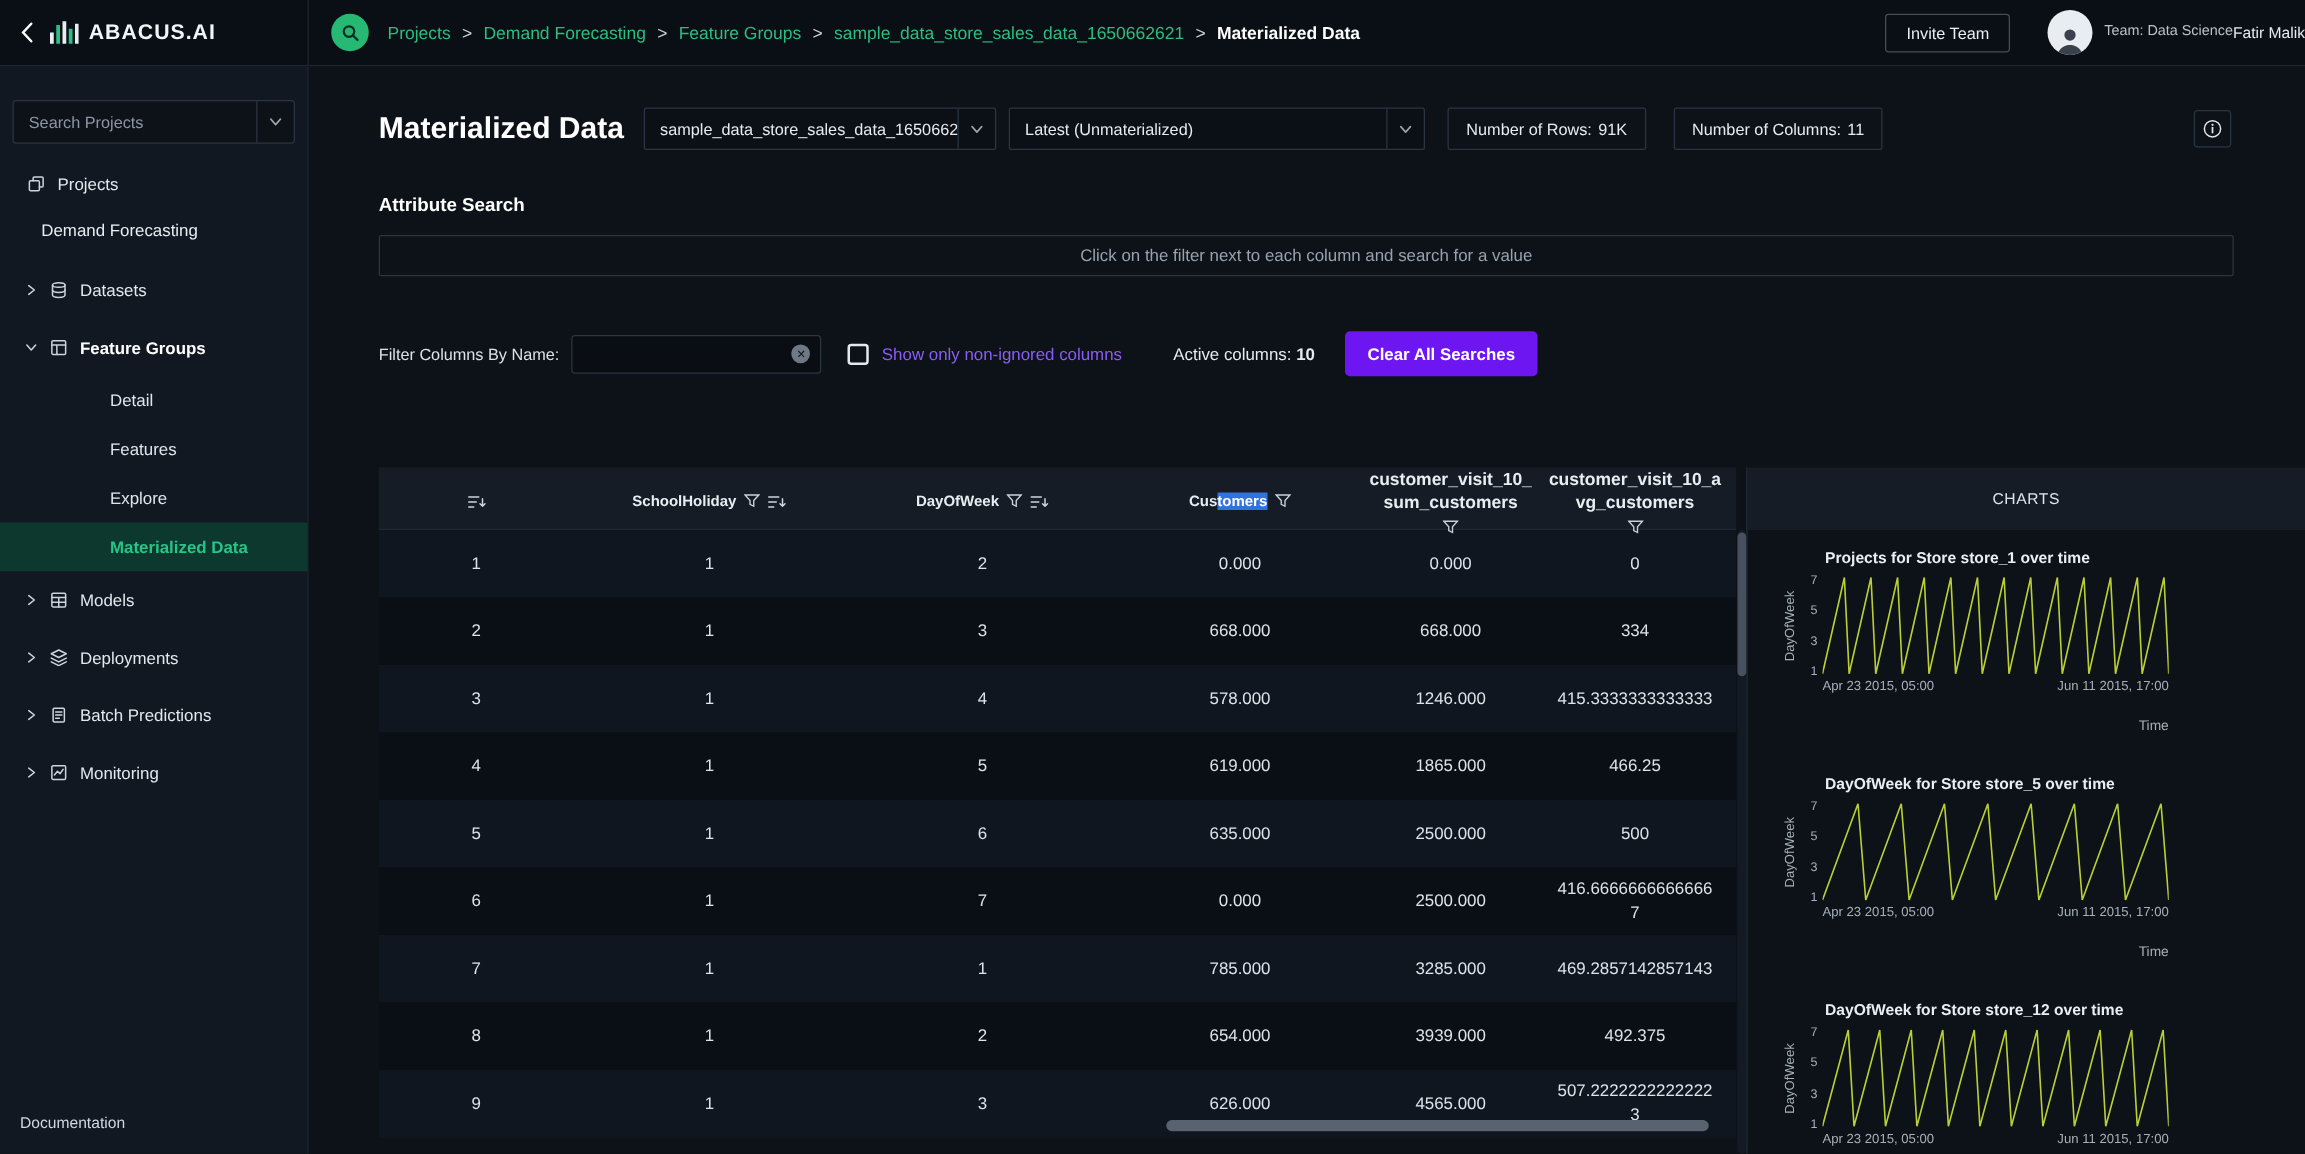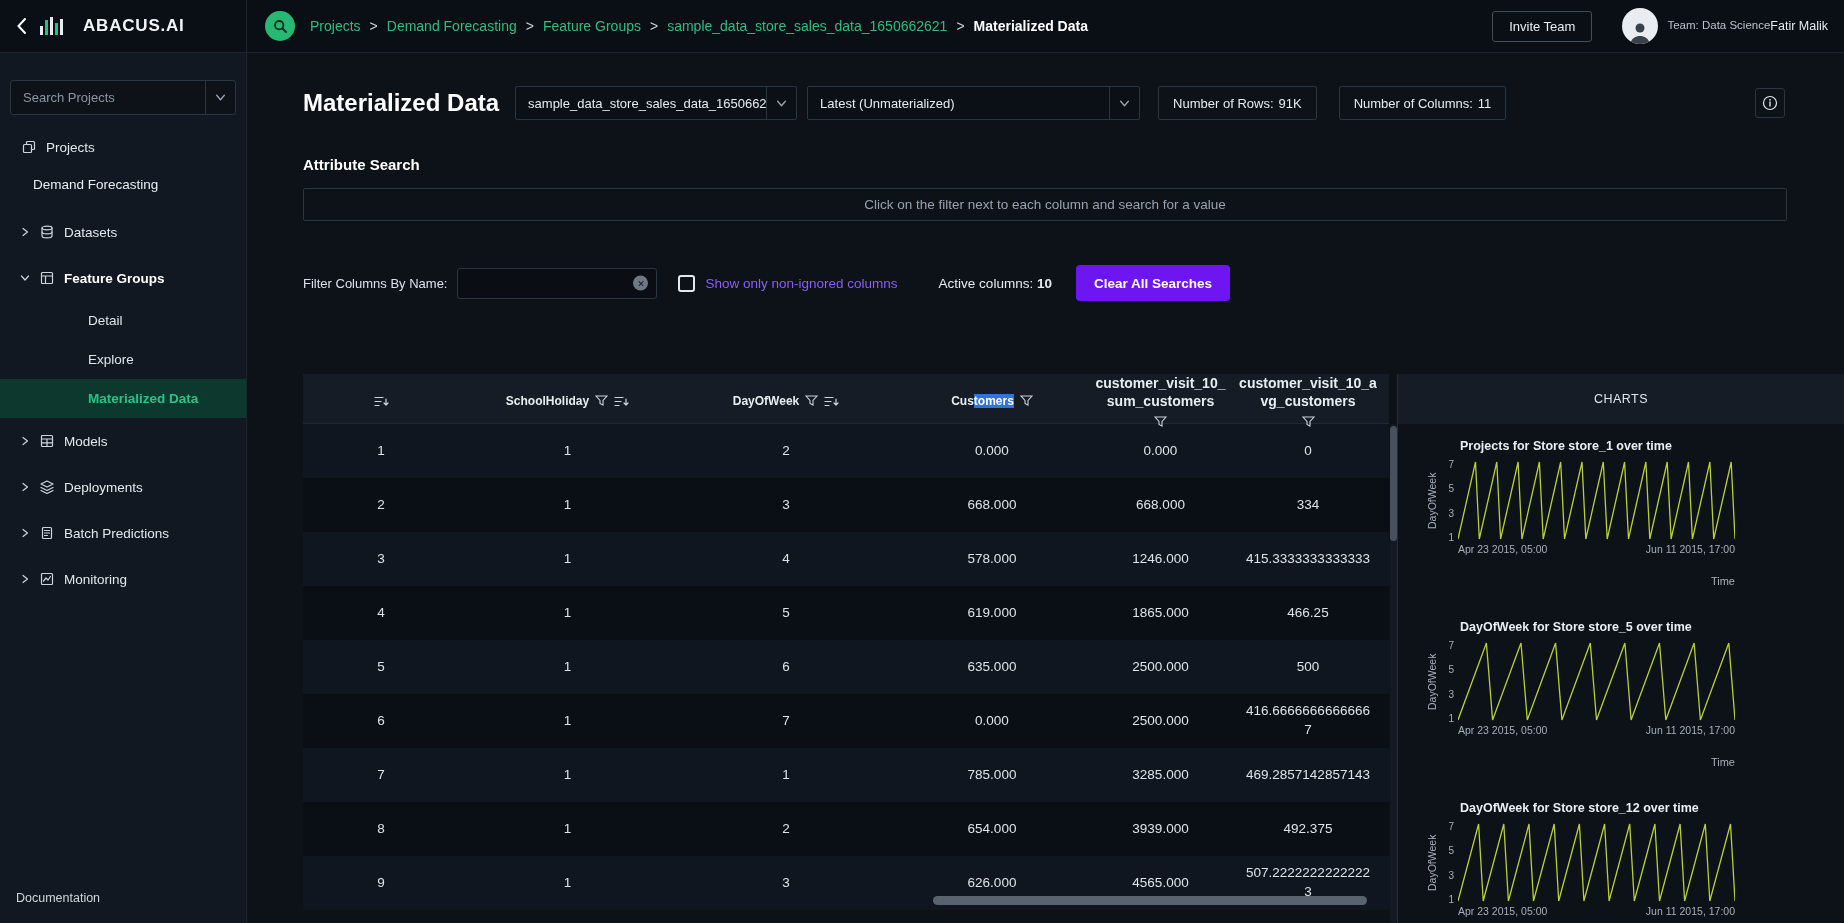--- a/index.html
+++ b/index.html
@@ -6,29 +6,29 @@
   html,body{width:1844px;height:923px;overflow:hidden;background:#0d1219;
     font-family:"Liberation Sans",sans-serif;color:#e6ebf1;font-size:13.5px}
   svg{display:block}
   .icon-stroke{stroke:#ccd4dc;fill:none;stroke-width:1.2;stroke-linecap:round;stroke-linejoin:round}
 
   
   .topbar{position:fixed;top:0;left:0;right:0;height:53px;background:#0a0f15;
     display:flex;align-items:center;border-bottom:1px solid #1d2630;z-index:10}
   .topbar-left{width:247px;height:100%;display:flex;align-items:center;gap:12px;
     padding-left:16px;border-right:1px solid #1d2630;flex:0 0 auto}
-  .logo{display:flex;align-items:center;gap:20px;cursor:pointer}
+  .logo{display:flex;align-items:center;gap:8px;cursor:pointer}
   .logo-text{font-weight:bold;font-size:17px;letter-spacing:.8px;color:#f2f5f8}
   .search-circle{width:30px;height:30px;border-radius:50%;background:#27b873;margin-left:18px;
     display:flex;align-items:center;justify-content:center;flex:0 0 auto;cursor:pointer}
   .breadcrumb{display:flex;align-items:center;margin-left:15px;font-size:14px;white-space:nowrap}
   .bc-item{color:#2dbd7f;cursor:pointer}
   .bc-item.current{color:#ffffff;font-weight:bold;cursor:default}
   .bc-sep{color:#cdd4db;margin:0 9px}
-  .topbar-right{margin-left:auto;display:flex;align-items:center;gap:30px;padding-right:16px}
+  .topbar-right{margin-left:auto;display:flex;align-items:center;gap:30px;}
   .invite-btn{background:transparent;border:1px solid #434c59;border-radius:3px;color:#e8edf2;
     height:31px;padding:0 16px;font-size:13px;font-family:inherit;cursor:pointer}
   .user-chip{display:flex;align-items:center;gap:9px;cursor:pointer}
   .avatar{width:36px;height:36px;border-radius:50%;background:#e9edf1;display:flex;
     align-items:flex-end;justify-content:center;overflow:hidden}
   .user-text{display:flex;flex-direction:row;line-height:1.35}
   .team-label{font-size:11.5px;color:#b9c1ca}
   .user-name{font-size:12.5px;color:#e5eaf0}
 
   
@@ -226,20 +226,21 @@
     <span>
       <svg width="14" height="14" viewBox="0 0 14 14">
           <rect class="icon-stroke" x="1.5" y="1.5" width="11" height="11" rx="1"></rect>
           <path class="icon-stroke" d="M1.5 5h11M5.5 5v7.5"></path>
         </svg>
     </span>
     <span class="bold">Feature Groups</span>
   </div>
 
   <div class="sub-item">Detail</div>
+  <div class="sub-item">Features</div>
   <div class="sub-item">Explore</div>
   <div class="sub-item active">Materialized Data</div>
 
   <div class="nav-item">
     <span>
       <svg width="10" height="10" viewBox="0 0 10 10">
           <path class="icon-stroke" d="M3 1.5L7.5 5L3 8.5"></path>
         </svg>
     </span>
     <span>

